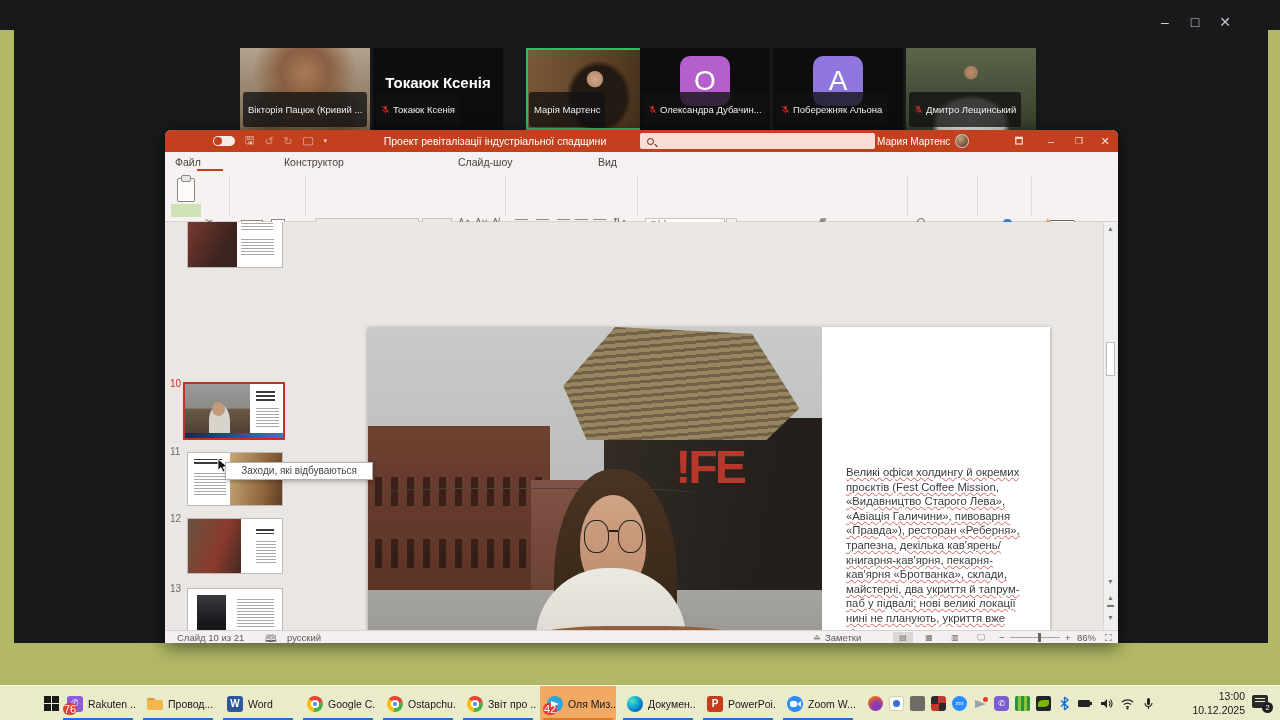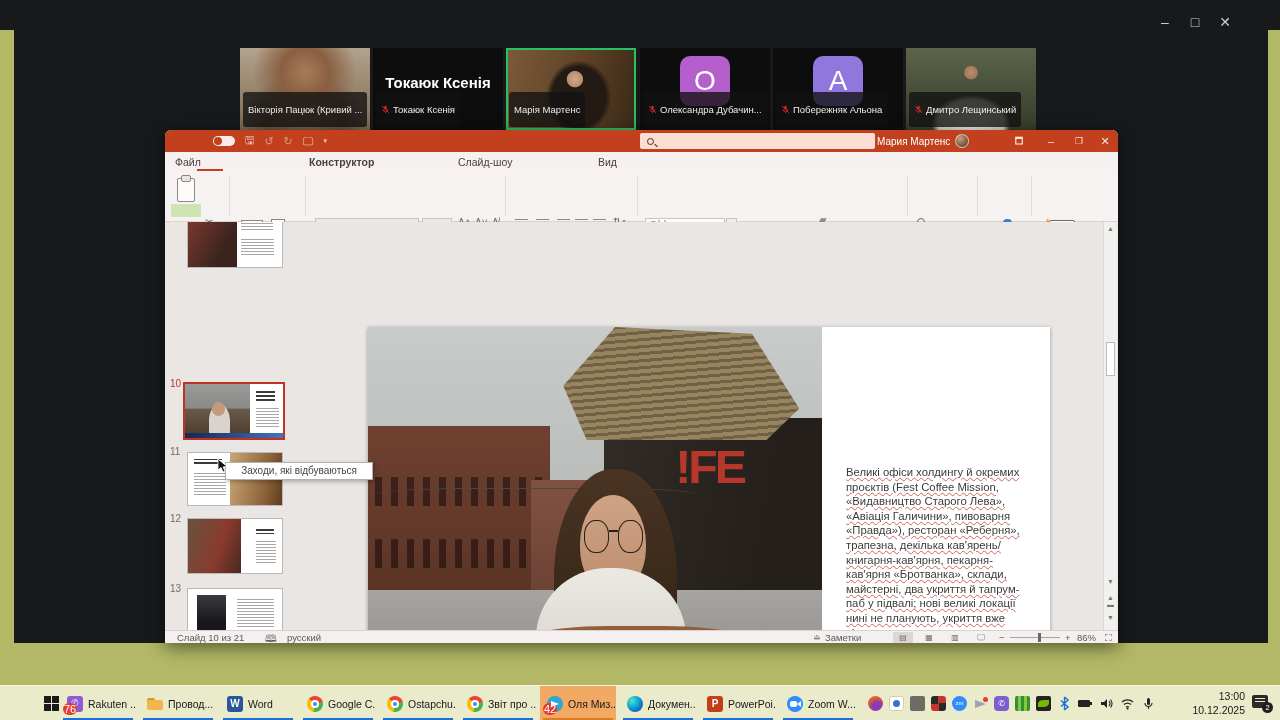--- a/index.html
+++ b/index.html
@@ -15,21 +15,21 @@
     font-size:9.5px;padding:12px 5px;border-radius:3px;display:flex;align-items:center;gap:3px;white-space:nowrap;max-width:124px;overflow:hidden;}
   .tile.active{outline:2px solid #27c161;outline-offset:-2px;}
   .bigname{position:absolute;left:0;right:0;top:26px;text-align:center;color:#fff;font-weight:bold;font-size:15px;}
   .avatile{position:absolute;left:50%;top:8px;transform:translateX(-50%);width:50px;height:50px;border-radius:10px;
     display:flex;align-items:center;justify-content:center;color:#fff;font-size:28px;}
   .vid1{background:radial-gradient(circle at 50% 30%,#a87a58 0%,#8a5f42 28%,rgba(0,0,0,0) 60%),
     radial-gradient(ellipse 65% 75% at 50% 90%,#7d5f4a 0%,#6a4f3c 45%,rgba(0,0,0,0) 75%),
     linear-gradient(#b3a28c,#7d6a52);}
   .vid3{background:radial-gradient(circle 11px at 53% 38%,#cfa98c 0%,#b98e70 70%,rgba(0,0,0,0) 78%),
     radial-gradient(ellipse 38% 68% at 56% 60%,#241a14 0%,#241a14 55%,rgba(0,0,0,0) 66%),
-    linear-gradient(100deg,#7a5a3a 0%,#5f4226 55%,#3a2917 100%);}
+    linear-gradient(100deg,#7a5a3a 0%,#5f4226 55%,#3a2917 100%);margin-left:20px;}
   .vid6{background:radial-gradient(circle 9px at 50% 30%,#b98e6f 0%,#a37a5c 70%,rgba(0,0,0,0) 80%),
     radial-gradient(ellipse 42% 48% at 50% 92%,#ecebe5 0%,#d2cfc5 60%,rgba(0,0,0,0) 72%),
     linear-gradient(#5c644a,#363d2b);}
   
   #ppt{left:165px;top:130px;width:953px;height:513px;background:#f6f2f1;border-radius:6px 6px 0 0;
     box-shadow:0 4px 18px rgba(0,0,0,.55);}
   #ptitle{left:0;top:0;width:100%;height:22px;background:#c2401d;border-radius:6px 6px 0 0;color:#fff;}
   #ptitle .qa{position:absolute;top:0;height:22px;display:flex;align-items:center;color:rgba(255,255,255,.85);}
   .toggle{width:22px;height:10px;border-radius:5px;background:rgba(255,255,255,.9);position:relative;}
   .toggle::after{content:"";position:absolute;left:1px;top:1px;width:8px;height:8px;border-radius:50%;background:#c2401d;}
@@ -229,37 +229,38 @@
 
     <div class="abs" id="ptitle">
       <div class="qa" style="left:48px;">
         <div class="toggle"></div>
         <span class="qaico">🖫</span>
         <span class="qaico" style="opacity:.5">↺</span>
         <span class="qaico" style="opacity:.5">↻</span>
         <span class="qaico">🖵</span>
         <span class="qaico" style="font-size:7px">▾</span>
       </div>
+      <div class="ttl">Проект ревіталізації індустріальної спадщини</div>
       <div class="searchbox">
           <span class="mag"></span>
         </div>
       <div class="acct">
         <span>Мария Мартенс</span>
         <span class="avacir"></span>
       </div>
       <div class="wbtn" style="left:840px;font-size:9px;">🗖</div>
       <div class="wbtn" style="left:872px;">–</div>
       <div class="wbtn" style="left:900px;font-size:9px;">❐</div>
       <div class="wbtn" style="left:926px;">✕</div>
     </div>
 
     <div class="abs" id="tabs">
       <div class="tab" style="left:10px;">Файл</div>
       <div class="tabline"></div>
-      <div class="tab" style="left:144px;font-weight:bold;">Конструктор</div>
+      <div class="tab" style="left:119px;">Конструктор</div>
       <div class="tab" style="left:293px;">Слайд-шоу</div>
       <div class="tab" style="left:433px;">Вид</div>
     </div>
 
     <div class="abs" id="ribbon">
       <div class="greenhl"></div>
       <div class="clip"></div>
       <div class="mini" style="left:40px;top:44px;">✂</div>
       <div class="box-ic" style="left:41px;top:60px;width:8px;height:10px;box-shadow:3px -3px 0 #f6f2f1,4px -4px 0 #8c8884;"></div>
       <div class="mini" style="left:40px;top:74px;color:#c07a35;font-size:9px;">◤</div>

